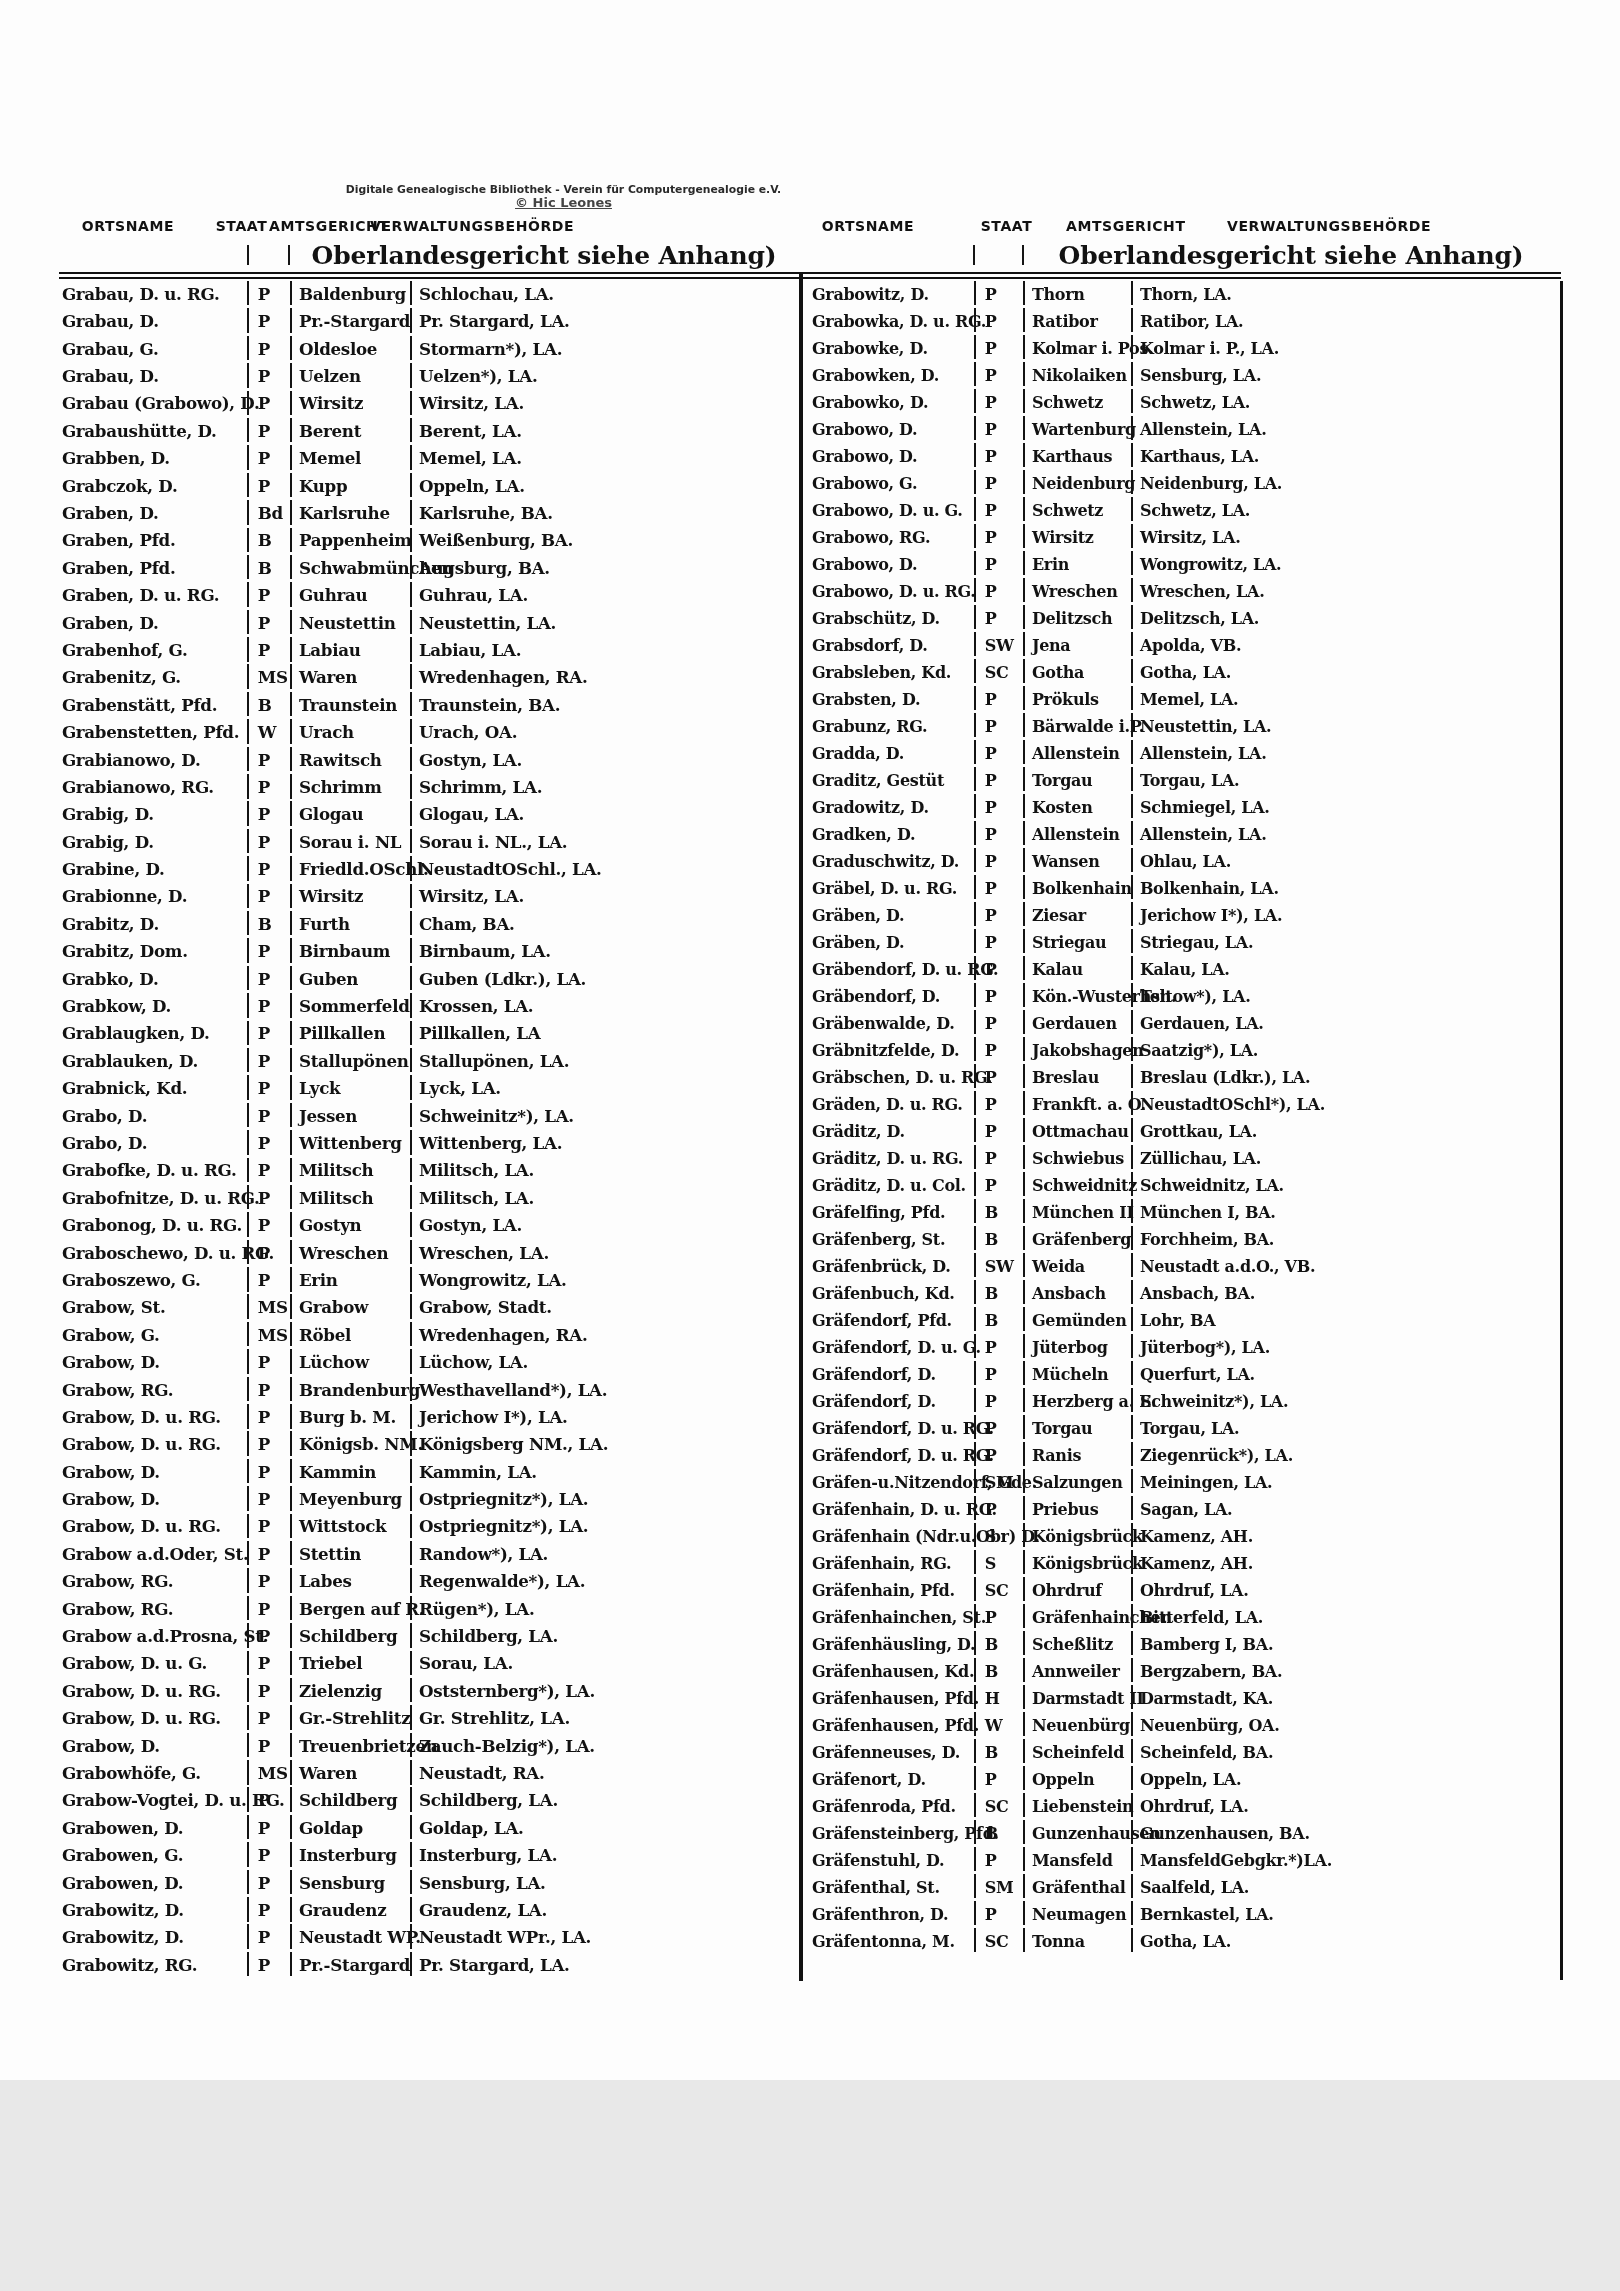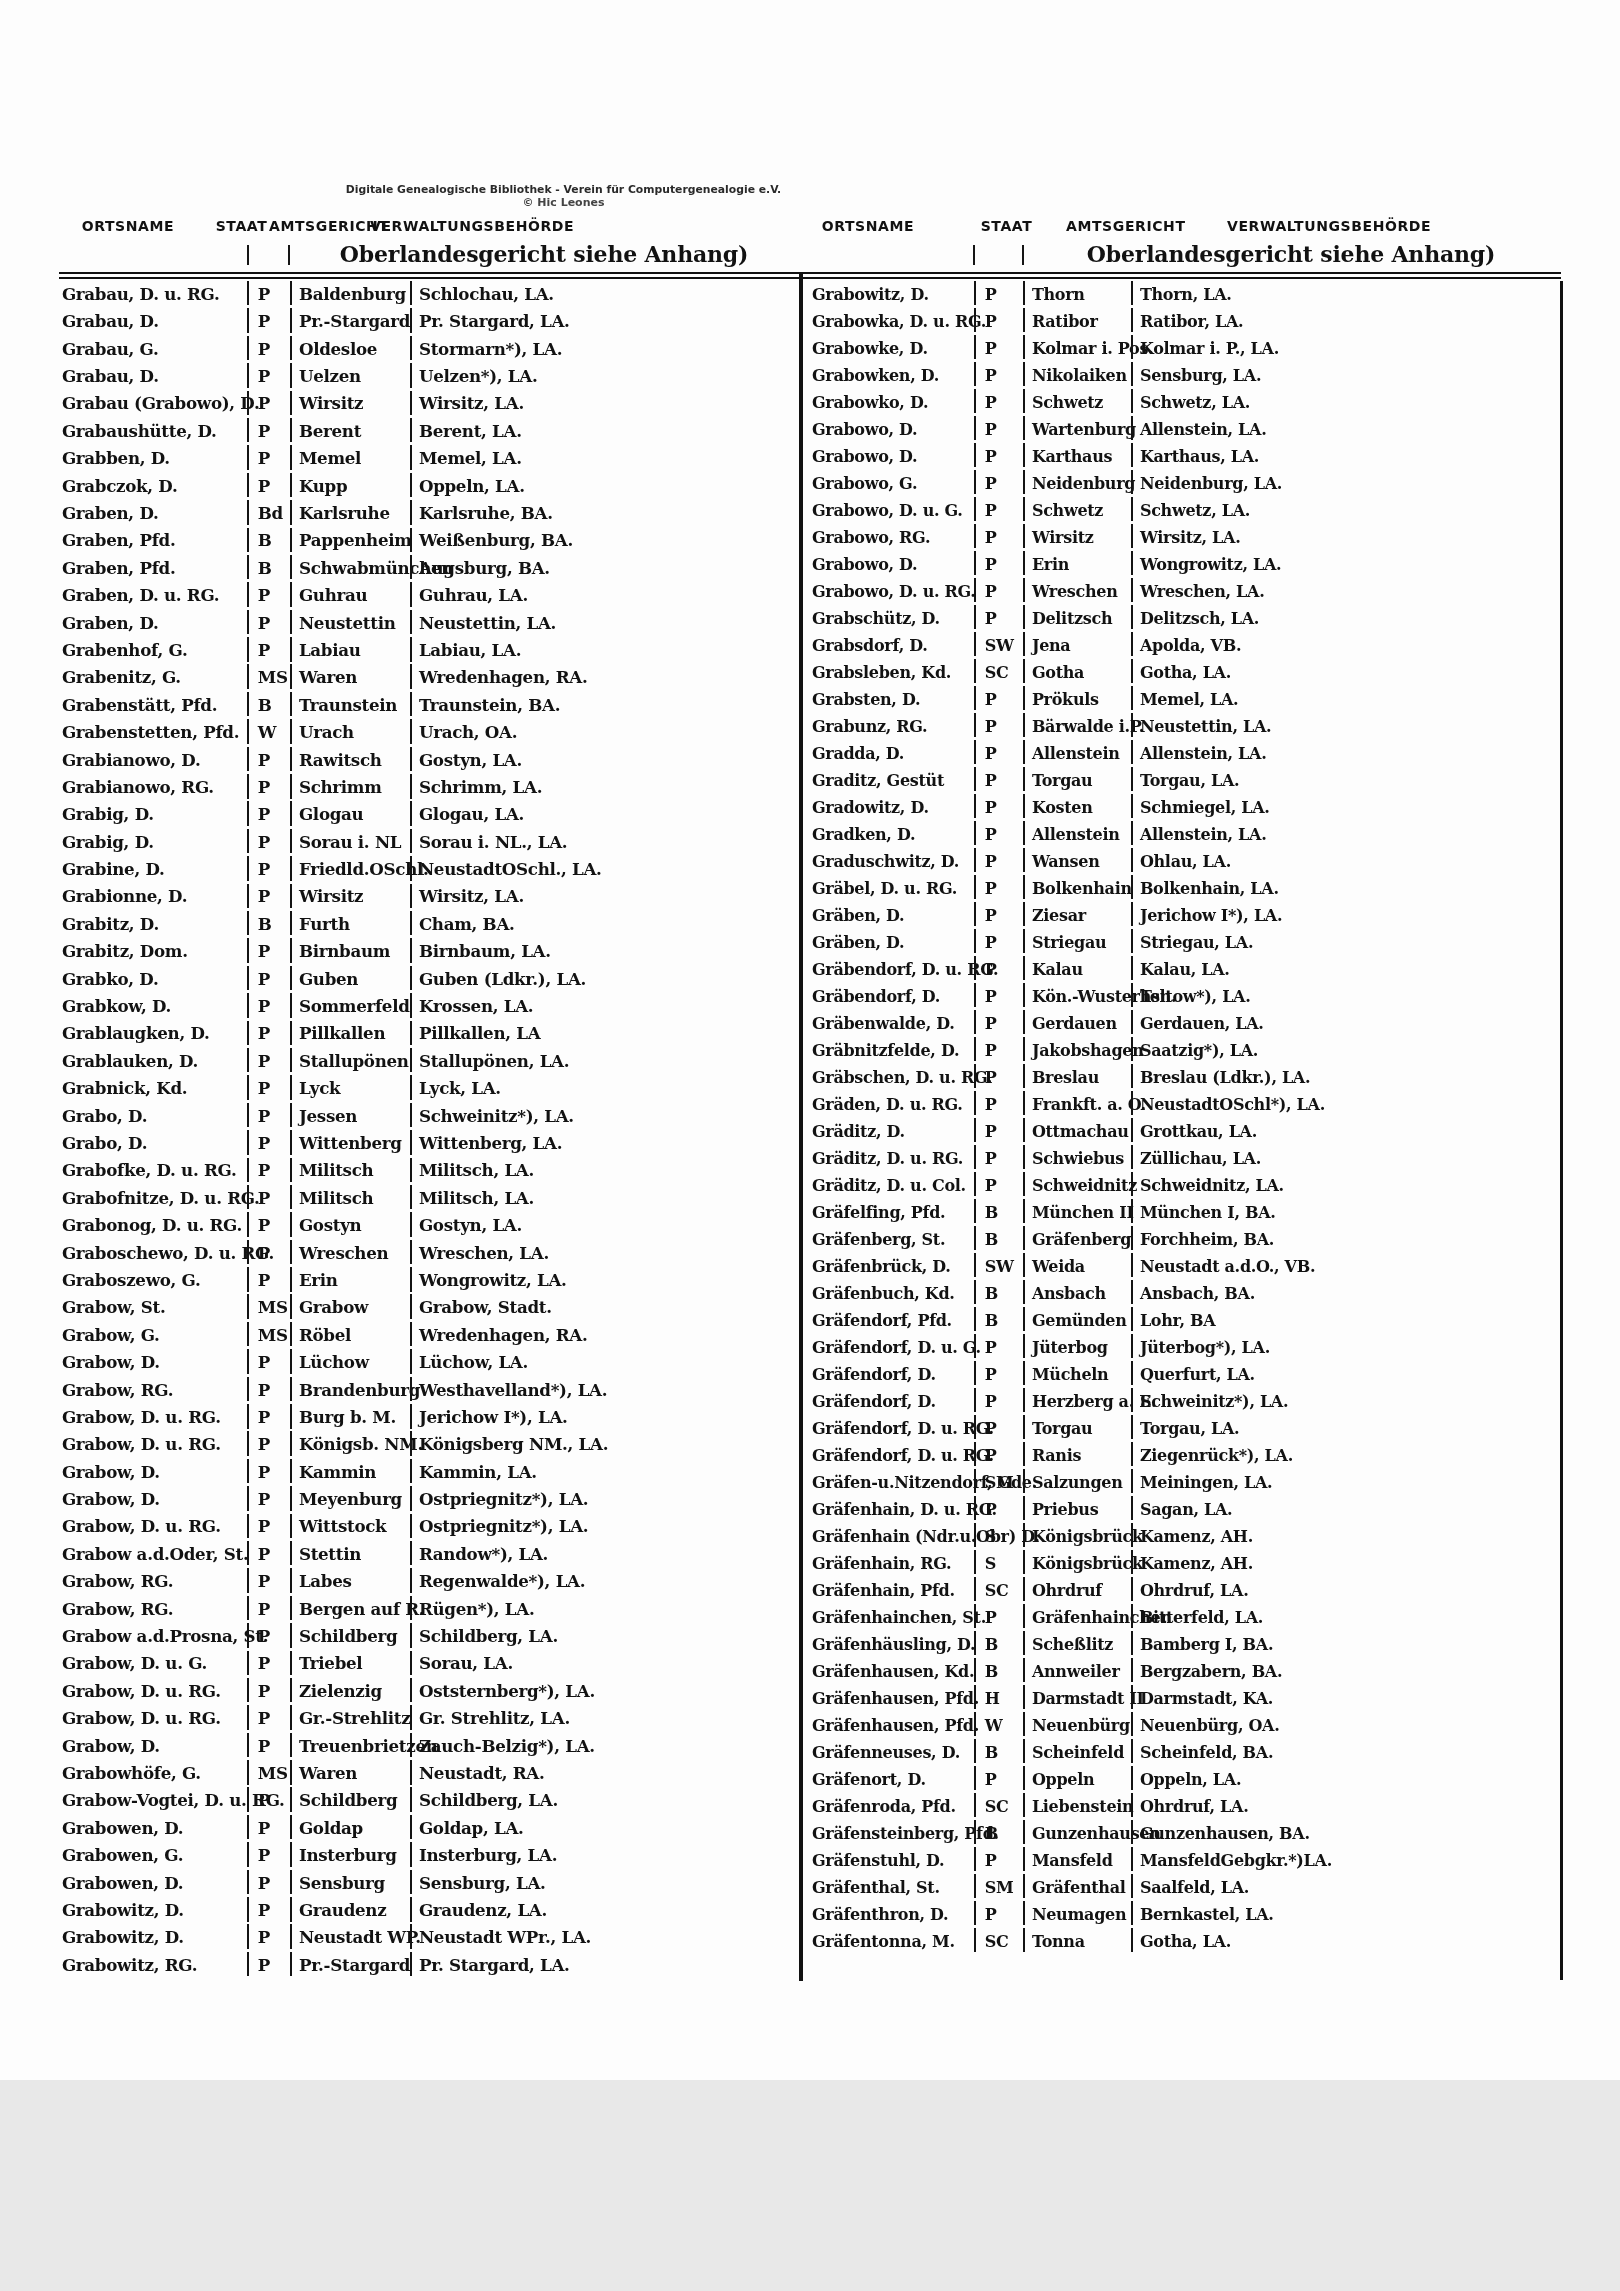--- a/index.html
+++ b/index.html
@@ -1,25 +1,25 @@
 <!DOCTYPE html>
 <html><head>
 <meta charset="utf-8">
 <style>
   html,body{margin:0;padding:0;background:#e8e8e8;}
   .page{position:relative;width:1620px;height:2080px;background:#fdfdfd;color:#121212;
         font-family:"DejaVu Serif",serif;overflow:hidden;}
   .watermark{position:absolute;top:184px;left:0;width:1127px;text-align:center;
              font-family:"DejaVu Sans",sans-serif;font-weight:bold;color:#2a2a2a;
              font-size:10.8px;line-height:12.7px;}
-  .watermark .wm2{font-size:11px;color:#444;}
+  .watermark .wm2{font-size:13px;color:#444;text-decoration:underline;}
   .colhead{position:absolute;top:218px;font-family:"DejaVu Sans",sans-serif;
            font-weight:bold;font-size:14px;letter-spacing:0.6px;text-align:center;
            white-space:nowrap;}
-  .note{position:absolute;top:241px;font-size:22px;font-weight:bold;text-align:center;
+  .note{position:absolute;top:241px;font-size:25px;font-weight:bold;text-align:center;
         letter-spacing:-0.2px;white-space:nowrap;}
   .tick{position:absolute;top:245px;width:2px;height:19.6px;background:#151515;}
   .dblrule{position:absolute;top:272px;left:59px;width:1502px;height:2.9px;
            border-top:2.9px solid #111;border-bottom:2px solid #111;}
   .vrule{position:absolute;background:#111;}
   .group{position:absolute;top:281px;}
   .group-left{left:59px;}
   .group-right{left:809px;}
   .row{display:grid;align-items:start;}
   .group-left .row{grid-template-columns:188px 43px 120px 387px;height:27.4px;}

